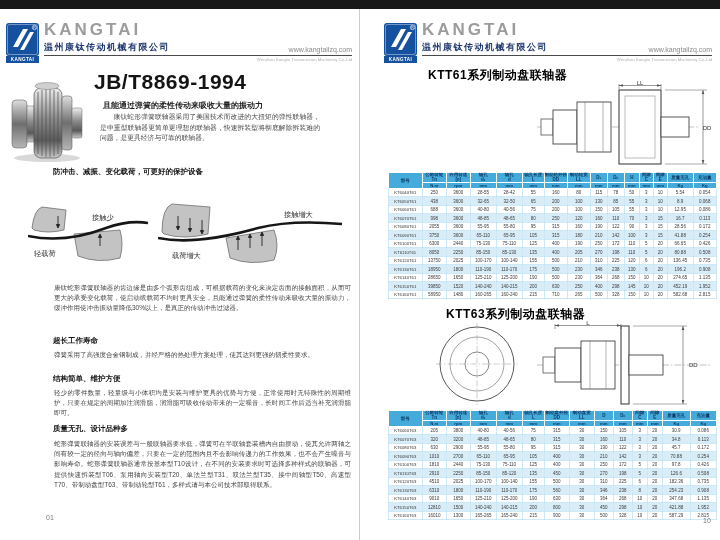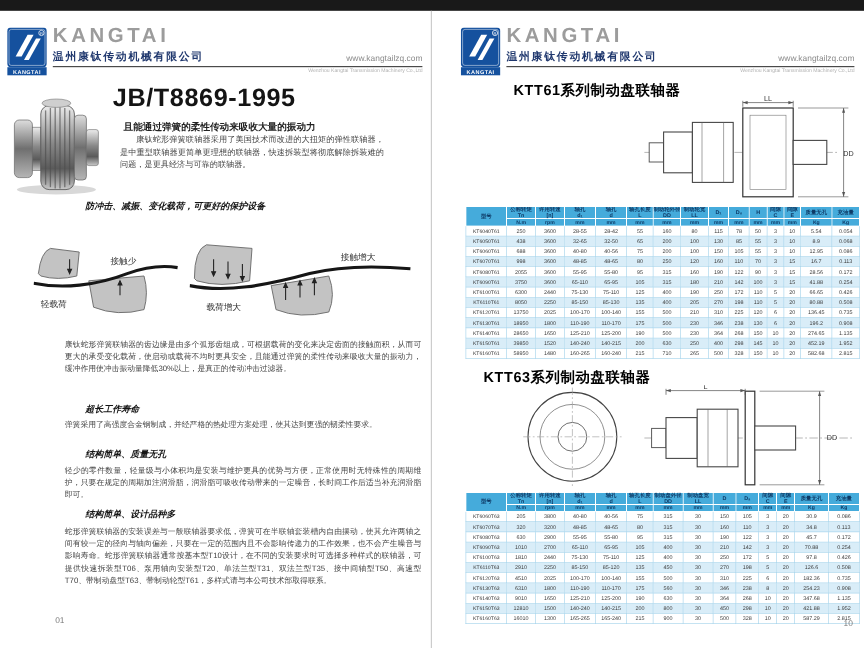--- a/index.html
+++ b/index.html
@@ -17,35 +17,35 @@
   .company { position:absolute; left:38px; top:19px; font-size:9px; font-weight:bold; color:#20386e; letter-spacing:1.5px; white-space:nowrap; }
   .rule { position:absolute; left:38px; right:0; top:33px; height:1px; background:#4a4a4a; }
   .website { position:absolute; right:0; top:24px; font-size:7px; color:#8a8a8a; }
   .website-sub { position:absolute; right:0; top:35px; font-size:5px; color:#b0b0b0; transform:scale(0.85); transform-origin:right top; white-space:nowrap; }
 
   
   .photo { position:absolute; left:10px; top:76px; }
   .title-main { position:absolute; left:94px; top:70px; font-size:21px; font-weight:bold; color:#141414; letter-spacing:0.5px; }
   .subtitle { position:absolute; left:103px; top:100px; font-size:8px; font-weight:bold; color:#222; }
   .intro { position:absolute; left:100px; top:112px; width:220px; font-size:6.8px; line-height:10.5px; color:#454545; text-align:justify; text-indent:2em; }
-  .h-sec { position:absolute; left:71px; font-size:7.5px; font-weight:bold; color:#151515; white-space:nowrap;font-style:italic; }
+  .h-sec { position:absolute; left:53px; font-size:7.5px; font-weight:bold; color:#151515; white-space:nowrap; }
   .p-sec { position:absolute; left:54px; width:297px; font-size:6.5px; line-height:10.2px; color:#454545; text-align:justify; }
   .h1x { top:167px; } .p1x { top:283px; }
   .h2x { top:336px;text-align:center; } .p2x { top:350px; }
   .h3x { top:374px; } .p3x { top:388px; }
   .h4x { top:424px; } .p4x { top:439px; }
   .dg1 { position:absolute; left:28px; top:194px; }
   .dg2 { position:absolute; left:158px; top:194px; }
   .pageno { position:absolute; font-size:7px; color:#777; }
   .pn-left { left:46px; top:514px; }
   .pn-right { left:703px; top:517px; }
 
   
   .rtitle { position:absolute; left:403px; font-size:12px; font-weight:bold; color:#000; letter-spacing:0.5px; }
-  .rt1 { top:67px;padding-left:25px; } .rt2 { top:306px; }
+  .rt1 { top:67px;padding-left:25px; } .rt2 { top:306px;margin-left:43px; }
   .draw1 { position:absolute; left:533px; top:80px; }
   .draw2 { position:absolute; left:425px; top:321px; }
   .twrap { position:absolute; left:388px; width:330px; }
   .tw1 { top:172px; height:122px; }
   .tw2 { top:410px; height:108px; }
   .tscale { transform:scale(0.5); transform-origin:0 0; }
   table.spec { border-collapse:collapse; table-layout:fixed; width:656px; font-family:"Liberation Sans","DejaVu Sans",sans-serif; border:1px solid #5fb4de; }
   table.spec th { background:#45abdb; color:#0d3a66; font-size:9px; font-weight:bold; border:1px solid #ffffff; padding:0; line-height:9.5px; height:19px; overflow:hidden; }
   table.spec tr.units th { height:11px; font-size:8.5px; line-height:11px; }
   table.spec td { border:1px solid #9fd0ea; background:#fff; font-size:9px; color:#3a3a3a; text-align:center; height:16px; line-height:16px; padding:0; overflow:hidden; white-space:nowrap; }
@@ -105,21 +105,21 @@
         <line x1="36" y1="13" x2="36" y2="81"></line>
           <line x1="40" y1="13" x2="40" y2="81"></line>
         <line x1="44" y1="14" x2="44" y2="80"></line>
           <line x1="48" y1="16" x2="48" y2="78"></line>
       </g>
       <rect x="52" y="20" width="10" height="54" rx="3" fill="url(#met2)" stroke="#666" stroke-width="0.6"></rect>
       <rect x="62" y="32" width="10" height="30" rx="2" fill="url(#met)" stroke="#6a6a6a" stroke-width="0.5"></rect>
       <ellipse cx="37" cy="10" rx="12" ry="3.5" fill="#cfcfcf" stroke="#777" stroke-width="0.5"></ellipse>
     </svg>
 
-    <div class="title-main">JB/T8869-1995</div>
+    <div class="title-main">JB/T8869-1994</div>
     <div class="subtitle">且能通过弹簧的柔性传动来吸收大量的振动力</div>
     <div class="intro">康钛蛇形弹簧联轴器采用了美国技术而改进的大扭矩的弹性联轴器，是中重型联轴器更简单更理想的联轴器，快速拆装型将彻底解除拆装难的问题，是更具经济与可靠的联轴器。</div>
 
     <div class="h-sec h1x">防冲击、减振、变化载荷，可更好的保护设备</div>
 
     <svg class="dg1" width="122" height="74" viewBox="0 0 122 74">
       <path d="M4,34 Q6,16 14,13 L38,16 L36,36 Q20,40 6,36 Z" fill="#c3c3c3" stroke="#6e6e6e" stroke-width="0.8"></path>
       <path d="M46,40 L92,36 Q96,50 92,64 Q70,70 50,62 Z" fill="#c3c3c3" stroke="#6e6e6e" stroke-width="0.8"></path>
       <path d="M0,42 C24,47 52,44 78,34 C92,29 108,27 120,29" fill="none" stroke="#161616" stroke-width="2.6"></path>
       <g stroke="#222" stroke-width="0.9">
@@ -150,23 +150,23 @@
         <line x1="104" y1="52" x2="104" y2="40"></line>
           <polygon points="104,38 102.4,41.5 105.6,41.5" fill="#222"></polygon>
       </g>
       <text x="126" y="23" font-size="7.2" fill="#333">接触增大</text>
       <text x="14" y="64" font-size="7.2" fill="#333">载荷增大</text>
     </svg>
 
     <div class="p-sec p1x">康钛蛇形弹簧联轴器的齿边缘是由多个弧形齿组成，可根据载荷的变化来决定齿面的接触面积，从而可更大的承受变化载荷，使启动或载荷不均时更具安全，且能通过弹簧的柔性传动来吸收大量的振动力，缓冲作用使冲击振动量降低30%以上，是真正的传动冲击过滤器。</div>
     <div class="h-sec h2x">超长工作寿命</div>
     <div class="p-sec p2x">弹簧采用了高强度合金钢制成，并经严格的热处理方案处理，使其达到更强的韧柔性要求。</div>
-    <div class="h-sec h3x">结构简单、质量无孔</div>
+    <div class="h-sec h3x">结构简单、维护方便</div>
     <div class="p-sec p3x">轻少的零件数量，轻量级与小体积均是安装与维护更具的优势与方便，正常使用时无特殊性的周期维护，只要在规定的周期加注润滑脂，润滑脂可吸收传动带来的一定噪音，长时间工作后适当补充润滑脂即可。</div>
-    <div class="h-sec h4x">结构简单、设计品种多</div>
+    <div class="h-sec h4x">质量无孔、设计品种多</div>
     <div class="p-sec p4x">蛇形弹簧联轴器的安装误差与一般联轴器要求低，弹簧可在半联轴套装槽内自由摆动，使其允许两轴之间有较一定的径向与轴向偏差，只要在一定的范围内且不会影响传递力的工作效果，也不会产生噪音与影响寿命。蛇形弹簧联轴器通常按基本型T10设计，在不同的安装要求时可选择多种样式的联轴器，可提供快速拆装型T06、泵用轴向安装型T20、单法兰型T31、双法兰型T35、接中间轴型T50、高速型T70、带制动盘型T63、带制动轮型T61，多样式请与本公司技术部取得联系。</div>
 
     <div class="pageno pn-left">01</div>
   </div>
 
   <div>
 
     <div class="hdr right">
       <svg class="logo" viewBox="0 0 33 40">
         <rect x="0" y="0" width="33" height="33" rx="3" fill="#15519e"></rect>

